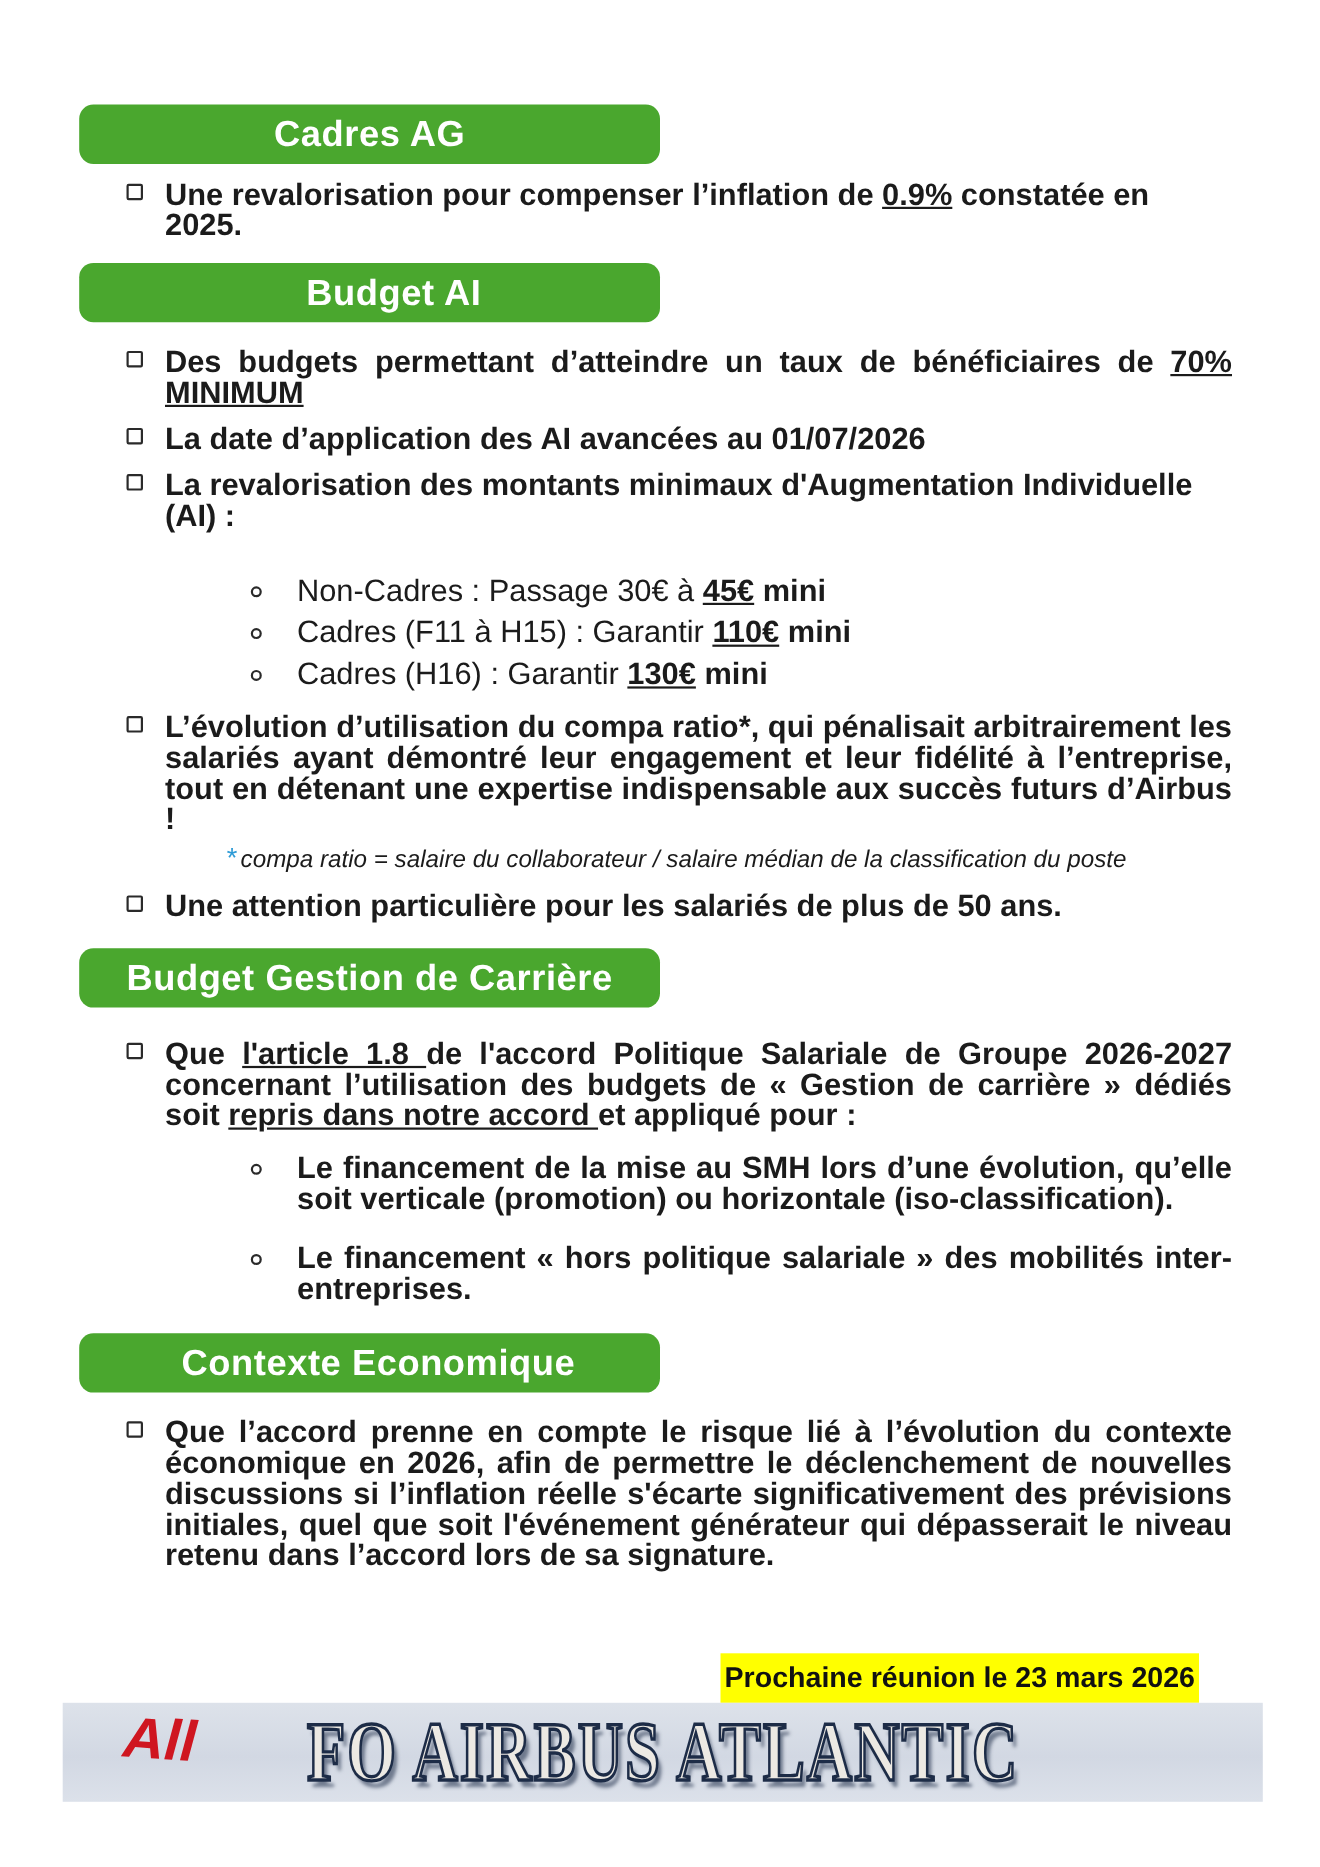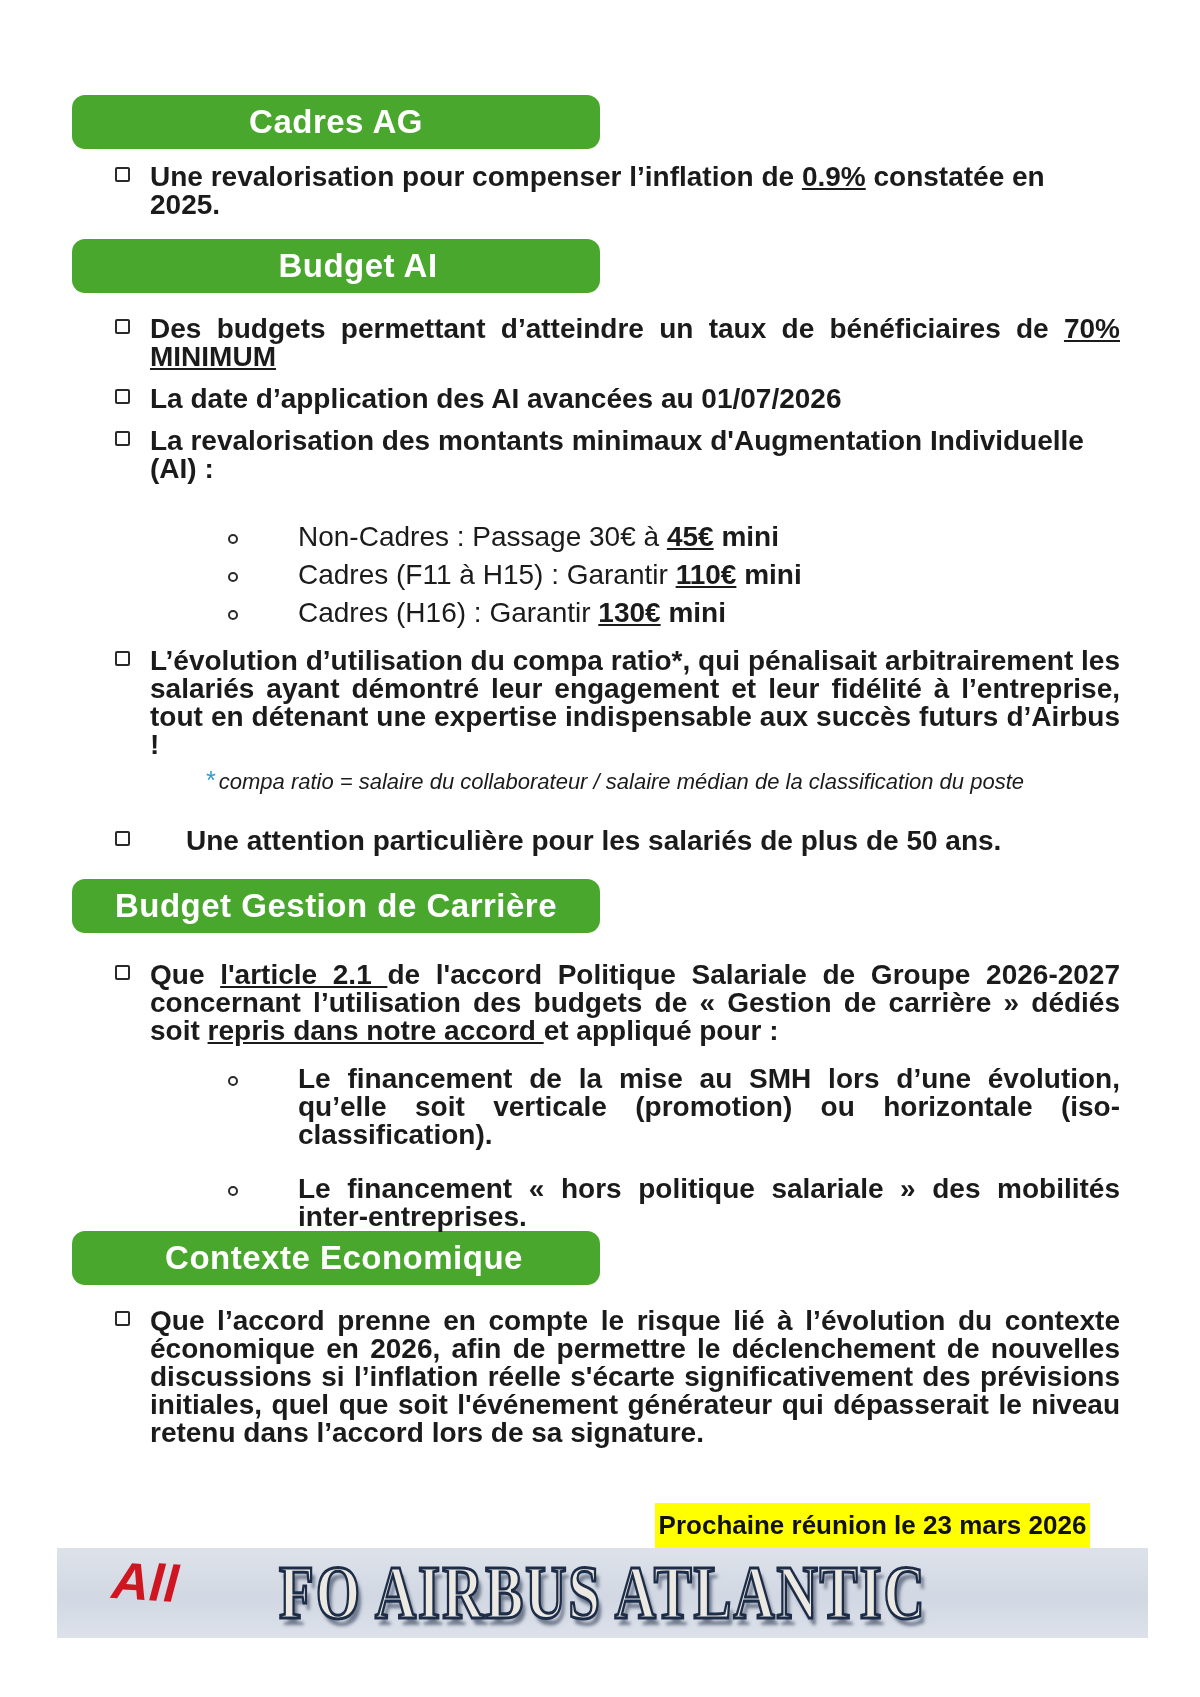--- a/index.html
+++ b/index.html
@@ -19,21 +19,21 @@
   }
 
   
   .li { display:flex; margin:14px 80px 0 115px; }
   .marker { flex:0 0 35px; padding-top:4px; }
   .sq { display:inline-block; width:15px; height:15px; border:2.5px solid #2a2a2a; border-radius:2px; background:#fff; }
   .li-text { flex:1; font-size:28px; line-height:28px; font-weight:bold; }
   .just { text-align:justify; }
 
   
-  .sub { display:flex; margin:10px 80px 0 228px;gap:28px; }
+  .sub { display:flex; margin:10px 80px 0 228px; }
   .sub .marker { flex:0 0 42px; padding-top:7px; }
   .ring { display:inline-block; width:10px; height:10px; border:2px solid #2a2a2a; border-radius:50%; background:#fff; }
   .sub .li-text { font-weight:normal; }
   .sub .li-text.allbold { font-weight:bold; }
 
   .b { font-weight:bold; }
   .u { text-decoration:underline; }
 
   
   .note { margin:8px 90px 0 205px; font-size:22px; line-height:27px; font-style:italic; color:#1b1b1b; }
@@ -114,45 +114,45 @@
       <div class="li-text"><span>Cadres (H16) : Garantir </span><span class="b u">130€</span><span class="b"> mini</span></div>
     </div>
 
     <div class="li" style="margin-top:20px;">
       <span class="marker"><span class="sq"></span></span>
       <div class="li-text just">L’évolution d’utilisation du compa ratio*, qui pénalisait arbitrairement les salariés ayant démontré leur engagement et leur fidélité à l’entreprise, tout en détenant une expertise indispensable aux succès futurs d’Airbus !</div>
     </div>
 
     <div class="note"><span class="star">*</span><span>compa ratio = salaire du collaborateur / salaire médian de la classification du poste</span></div>
 
-    <div class="li" style="margin-top:32px;gap:36px;">
+    <div class="li" style="margin-top:16px;">
       <span class="marker"><span class="sq"></span></span>
       <div class="li-text">Une attention particulière pour les salariés de plus de 50 ans.</div>
     </div>
 
     <div class="banner" style="margin-top:24px;">
       <span>Budget Gestion de Carrière</span>
     </div>
 
     <div class="li" style="margin-top:28px;">
       <span class="marker"><span class="sq"></span></span>
-      <div class="li-text just"><span>Que </span><span class="u">l'article 2.1 </span><span>de l'accord Politique Salariale de Groupe 2026-2027 concernant l’utilisation des budgets de « Gestion de carrière » dédiés soit </span><span class="u">repris dans notre accord </span><span>et appliqué pour :</span></div>
+      <div class="li-text just"><span>Que </span><span class="u">l'article 1.8 </span><span>de l'accord Politique Salariale de Groupe 2026-2027 concernant l’utilisation des budgets de « Gestion de carrière » dédiés soit </span><span class="u">repris dans notre accord </span><span>et appliqué pour :</span></div>
     </div>
 
     <div class="sub" style="margin-top:20px;">
       <span class="marker"><span class="ring"></span></span>
       <div class="li-text allbold just">Le financement de la mise au SMH lors d’une évolution, qu’elle soit verticale (promotion) ou horizontale (iso-classification).</div>
     </div>
 
     <div class="sub" style="margin-top:26px;">
       <span class="marker"><span class="ring"></span></span>
       <div class="li-text allbold just">Le financement « hors politique salariale » des mobilités inter-entreprises.</div>
     </div>
 
-    <div class="banner" style="padding-left:16px;">
+    <div class="banner" style="margin-top:26px;padding-left:16px;">
       <span>Contexte Economique</span>
     </div>
 
     <div class="li" style="margin-top:22px;">
       <span class="marker"><span class="sq"></span></span>
       <div class="li-text just">Que l’accord prenne en compte le risque lié à l’évolution du contexte économique en 2026, afin de permettre le déclenchement de nouvelles discussions si l’inflation réelle s'écarte significativement des prévisions initiales, quel que soit l'événement générateur qui dépasserait le niveau retenu dans l’accord lors de sa signature.</div>
     </div>
 
   </div>
 

